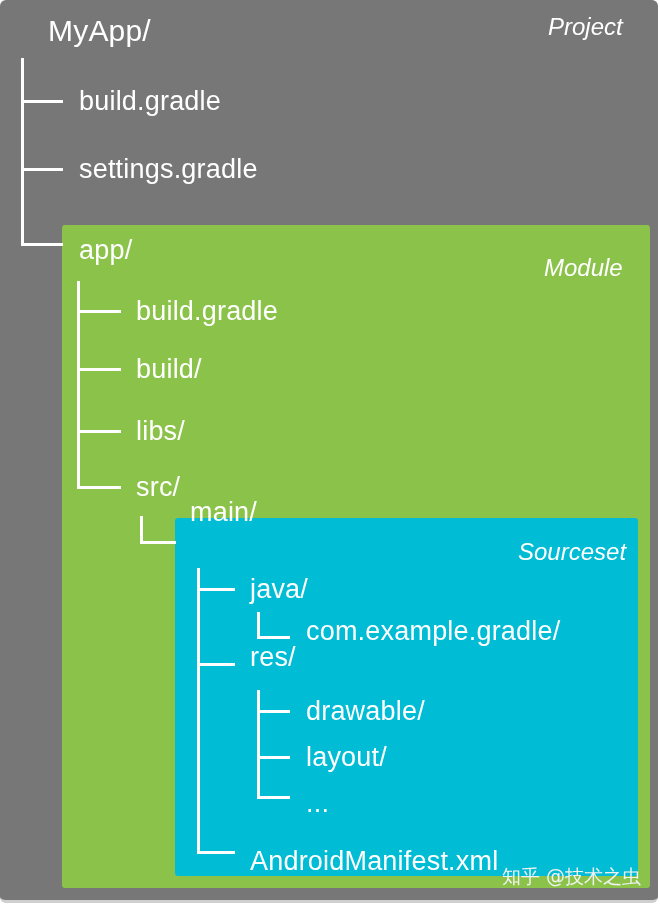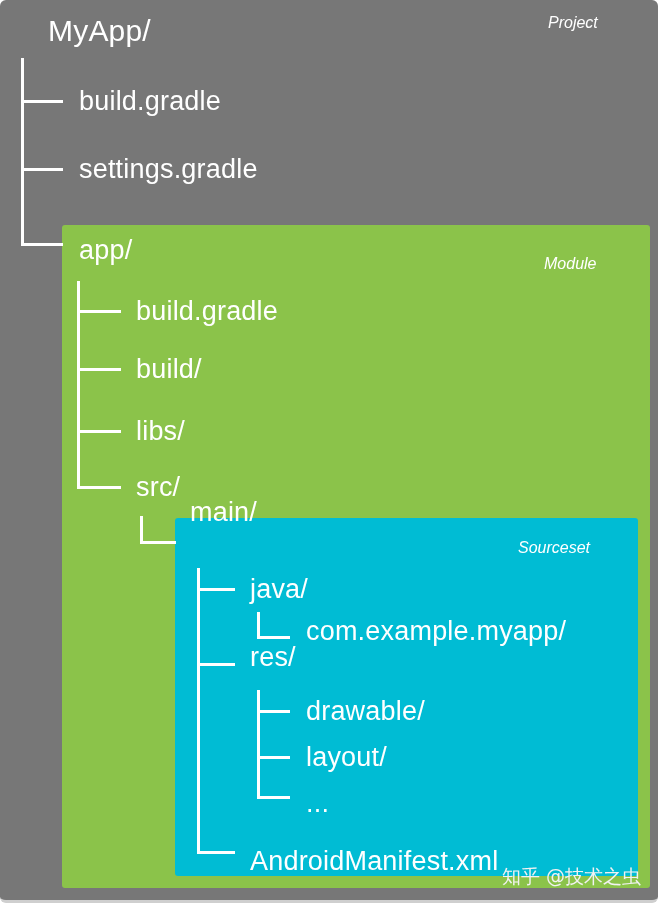--- a/index.html
+++ b/index.html
@@ -1,21 +1,21 @@
 <!DOCTYPE html>
 <html><head>
 <meta charset="utf-8">
 <style>
   html, body { margin:0; padding:0; background:#ffffff; }
   body { width:660px; height:904px; position:relative; overflow:hidden; font-family:"Liberation Sans", "DejaVu Sans", sans-serif; }
   .project { position:absolute; left:0; top:0; width:658px; height:900px; background:#777777; border-radius:6px; border-bottom:3px solid #cfcfcf; }
   .module { position:absolute; left:62px; top:225px; width:588px; height:663px; background:#8bc34a; border-radius:3px; }
   .sourceset { position:absolute; left:175px; top:518px; width:463px; height:358px; background:#00bcd4; border-radius:3px; }
   .label { position:absolute; color:#ffffff; font-size:27px; font-weight:500; white-space:nowrap; line-height:1; letter-spacing:0.2px; }
-  .tag { position:absolute; color:#ffffff; font-size:16px; font-style:italic; white-space:nowrap; line-height:1; }
+  .tag { position:absolute; color:#ffffff; font-size:24px; font-style:italic; white-space:nowrap; line-height:1; }
   .line { position:absolute; background:#ffffff; }
   .watermark { position:absolute; left:502px; top:864px; color:#f2f2f2; font-size:19px; white-space:nowrap; font-family:"DejaVu Sans", sans-serif; }
 </style>
 </head>
 <body>
 
 <div class="project"></div>
 <div class="module"></div>
 <div class="sourceset"></div>
 
@@ -52,21 +52,21 @@
 
 <div class="line" style="left:197px;top:568px;width:3px;height:286px;"></div>
 <div class="line" style="left:197px;top:588px;width:38px;height:3px;"></div>
 <div class="line" style="left:197px;top:663px;width:38px;height:3px;"></div>
 <div class="line" style="left:197px;top:851px;width:38px;height:3px;"></div>
 
 <div class="label" style="left:250px;top:576px;">java/</div>
 
 <div class="line" style="left:257px;top:612px;width:3px;height:27px;"></div>
 <div class="line" style="left:257px;top:636px;width:33px;height:3px;"></div>
-<div class="label" style="left:306px;top:618px;">com.example.myapp/</div>
+<div class="label" style="left:306px;top:618px;">com.example.gradle/</div>
 
 <div class="label" style="left:250px;top:644px;">res/</div>
 
 <div class="line" style="left:257px;top:690px;width:3px;height:109px;"></div>
 <div class="line" style="left:257px;top:710px;width:33px;height:3px;"></div>
 <div class="line" style="left:257px;top:756px;width:33px;height:3px;"></div>
 <div class="line" style="left:257px;top:796px;width:33px;height:3px;"></div>
 
 <div class="label" style="left:306px;top:698px;">drawable/</div>
 <div class="label" style="left:306px;top:744px;">layout/</div>

